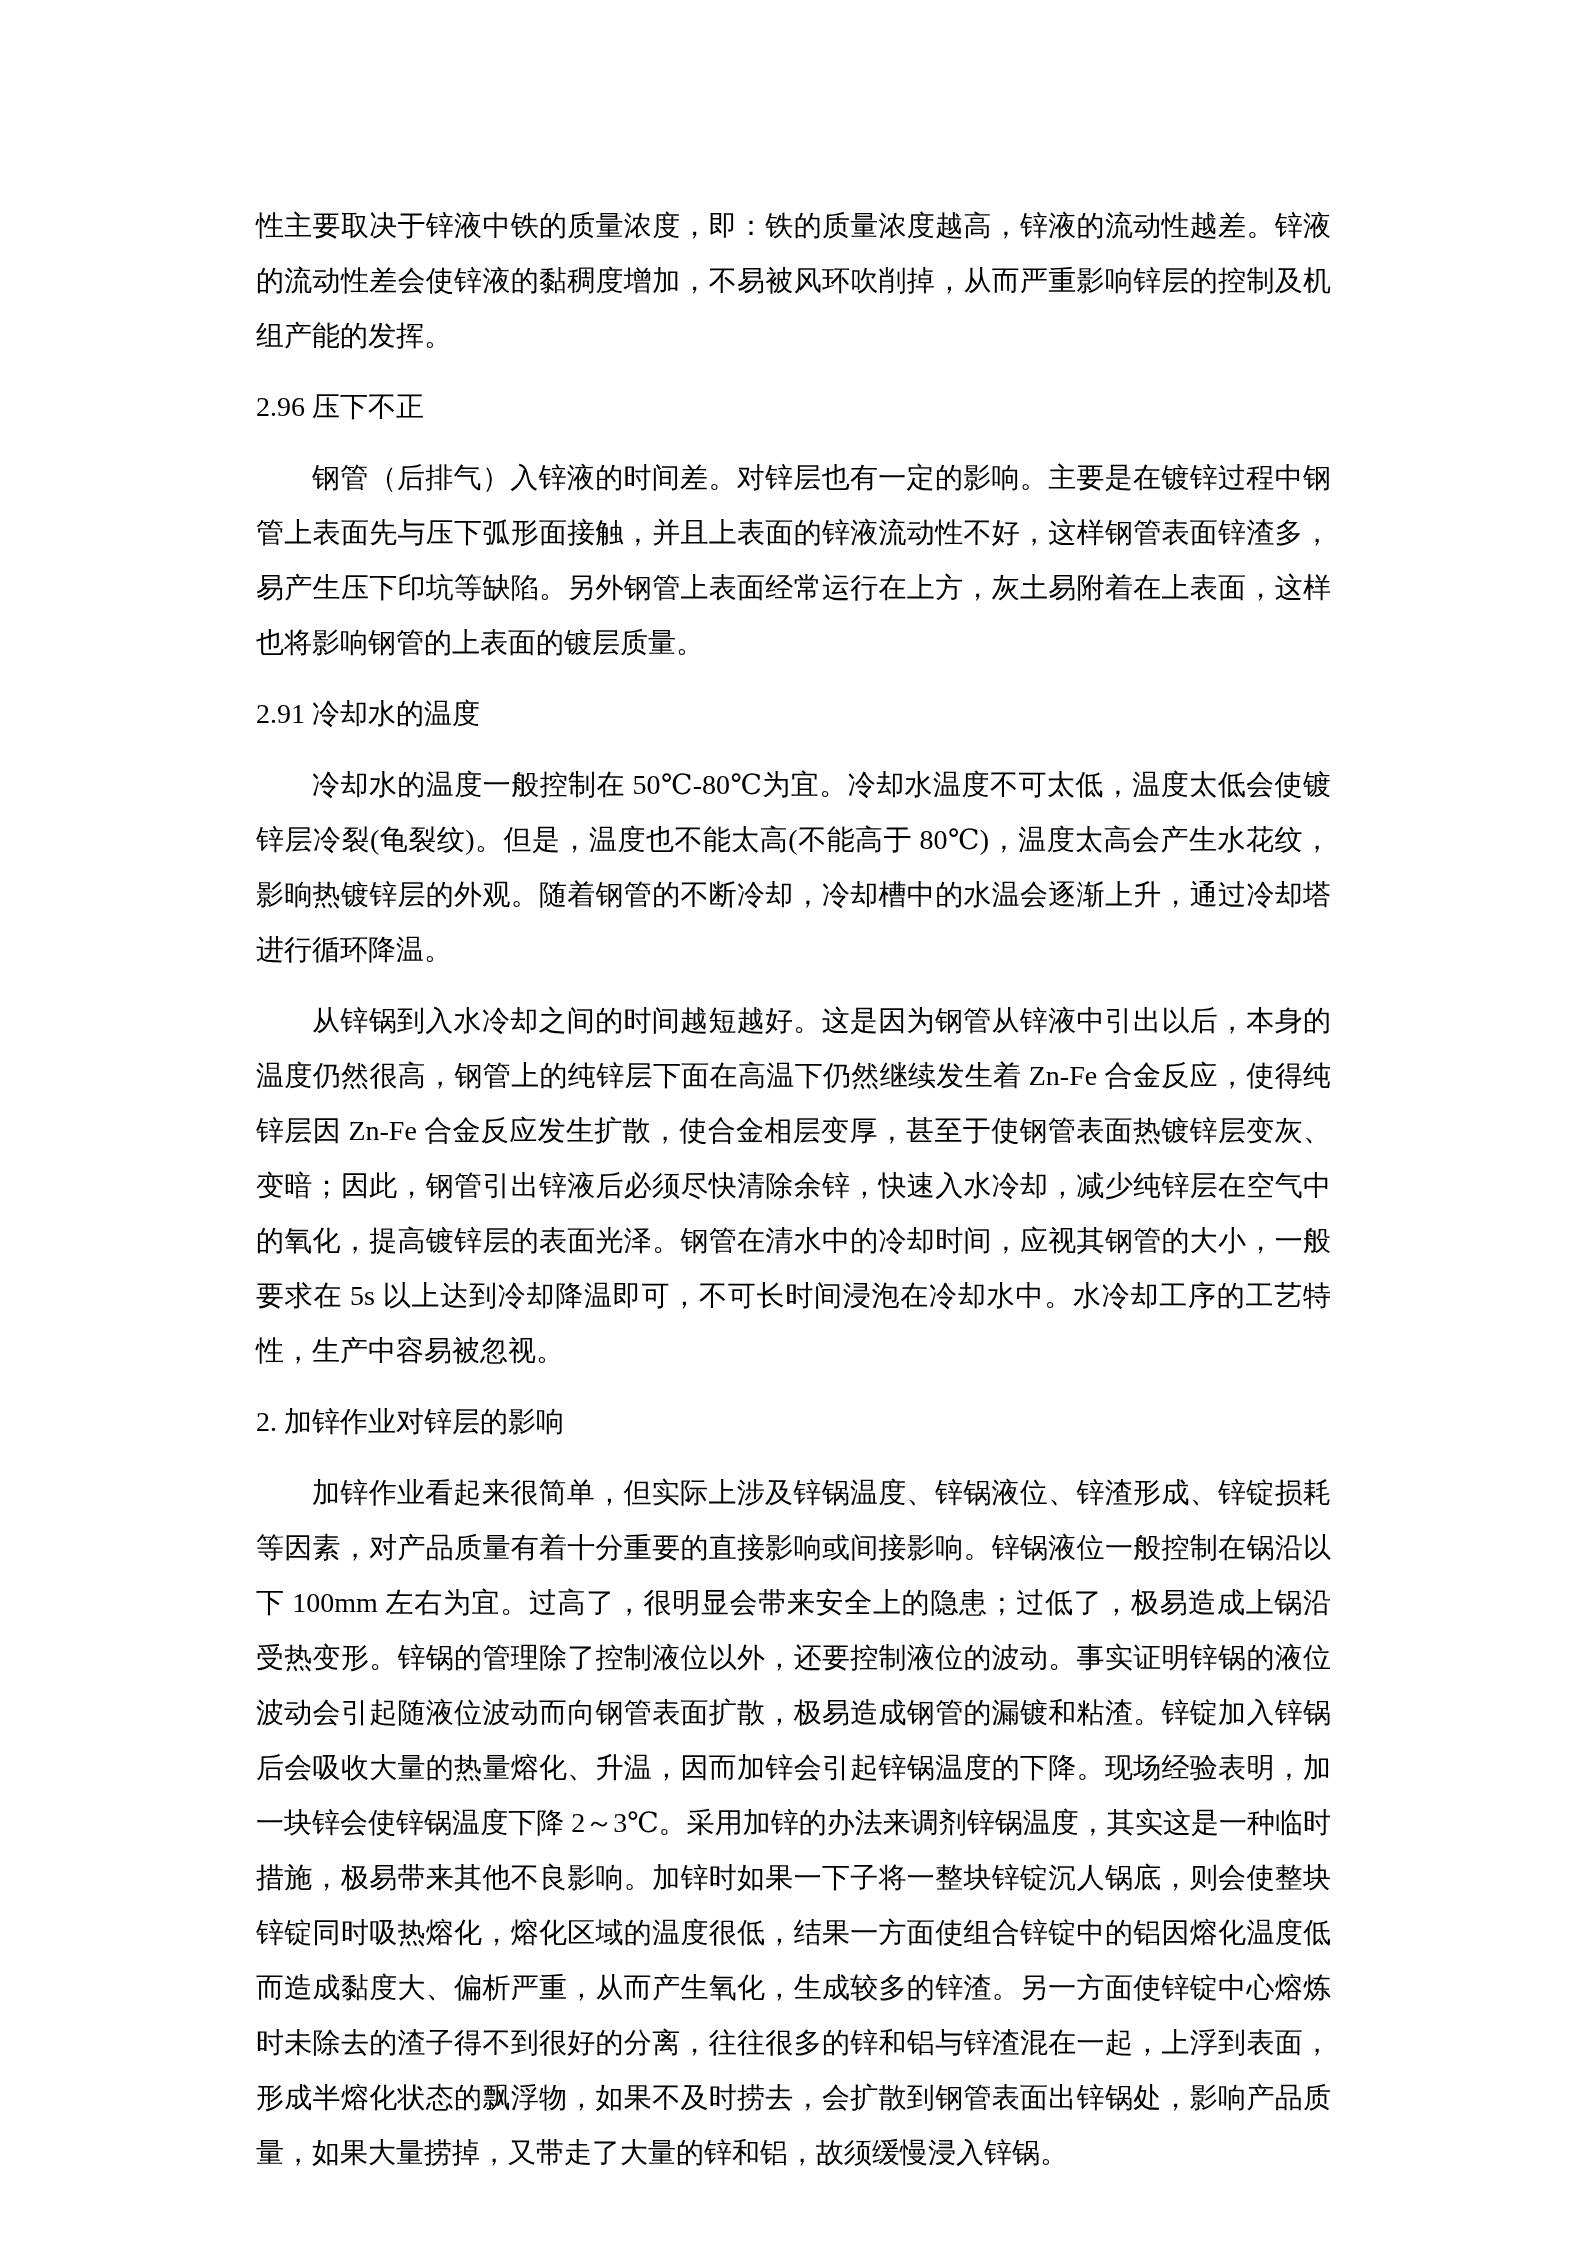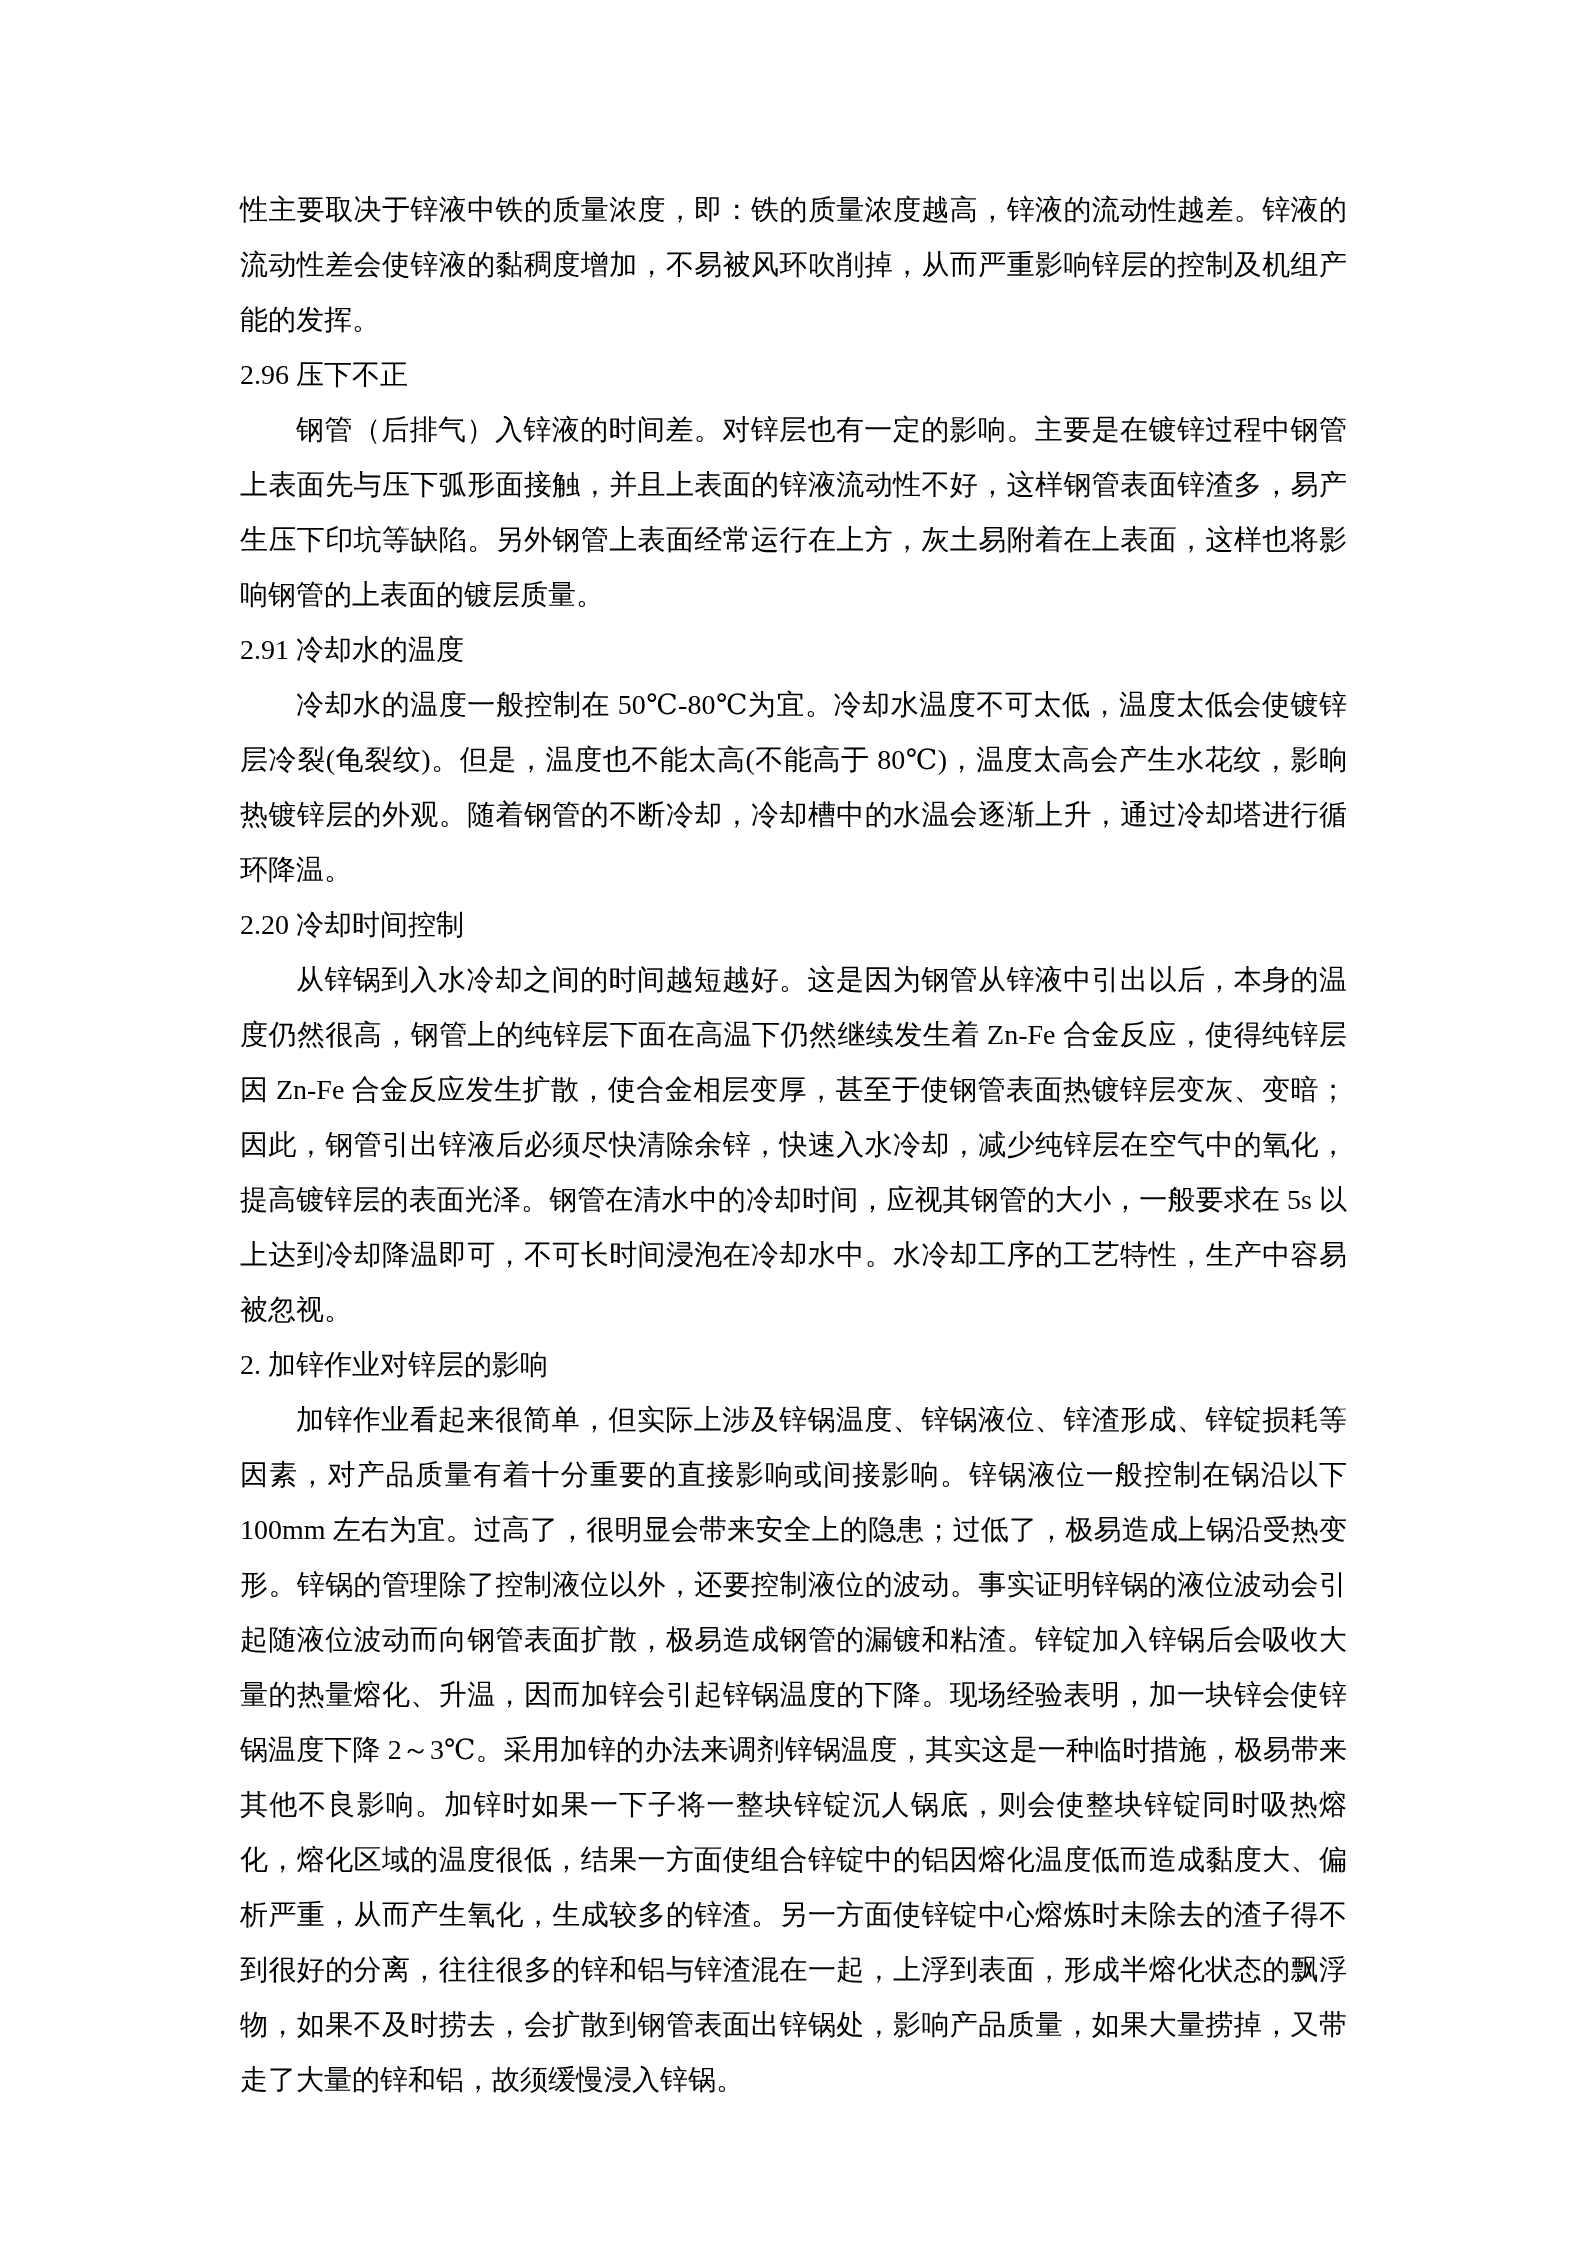--- a/index.html
+++ b/index.html
@@ -19,21 +19,21 @@
     position: absolute;
     top: 182px;
     left: 240px;
     width: 1107px;
     color: #000000;
     font-family: "Liberation Serif", "DejaVu Serif", serif;
     font-size: 28px;
     line-height: 55px;
   }
   .content p {
-    margin: 0;
+    margin: 16px;
     padding: 0;
     text-align: justify;
   }
   .content p.indent {
     text-indent: 2em;
   }
   .content p.heading {
     text-align: left;
     font-weight: normal;
   }
@@ -41,18 +41,17 @@
 </head>
 <body>
 
 <div class="page">
   <div class="content">
       <p class="body">性主要取决于锌液中铁的质量浓度，即：铁的质量浓度越高，锌液的流动性越差。锌液的流动性差会使锌液的黏稠度增加，不易被风环吹削掉，从而严重影响锌层的控制及机组产能的发挥。</p>
       <p class="heading">2.96 压下不正</p>
       <p class="body indent">钢管（后排气）入锌液的时间差。对锌层也有一定的影响。主要是在镀锌过程中钢管上表面先与压下弧形面接触，并且上表面的锌液流动性不好，这样钢管表面锌渣多，易产生压下印坑等缺陷。另外钢管上表面经常运行在上方，灰土易附着在上表面，这样也将影响钢管的上表面的镀层质量。</p>
       <p class="heading">2.91 冷却水的温度</p>
       <p class="body indent">冷却水的温度一般控制在 50℃-80℃为宜。冷却水温度不可太低，温度太低会使镀锌层冷裂(龟裂纹)。但是，温度也不能太高(不能高于 80℃)，温度太高会产生水花纹，影晌热镀锌层的外观。随着钢管的不断冷却，冷却槽中的水温会逐渐上升，通过冷却塔进行循环降温。</p>
-      <p class="heading">2.20 冷却时间控制</p>
       <p class="body indent">从锌锅到入水冷却之间的时间越短越好。这是因为钢管从锌液中引出以后，本身的温度仍然很高，钢管上的纯锌层下面在高温下仍然继续发生着 Zn-Fe 合金反应，使得纯锌层因 Zn-Fe 合金反应发生扩散，使合金相层变厚，甚至于使钢管表面热镀锌层变灰、变暗；因此，钢管引出锌液后必须尽快清除余锌，快速入水冷却，减少纯锌层在空气中的氧化，提高镀锌层的表面光泽。钢管在清水中的冷却时间，应视其钢管的大小，一般要求在 5s 以上达到冷却降温即可，不可长时间浸泡在冷却水中。水冷却工序的工艺特性，生产中容易被忽视。</p>
       <p class="heading">2.  加锌作业对锌层的影响</p>
       <p class="body indent">加锌作业看起来很简单，但实际上涉及锌锅温度、锌锅液位、锌渣形成、锌锭损耗等因素，对产品质量有着十分重要的直接影响或间接影响。锌锅液位一般控制在锅沿以下 100mm 左右为宜。过高了，很明显会带来安全上的隐患；过低了，极易造成上锅沿受热变形。锌锅的管理除了控制液位以外，还要控制液位的波动。事实证明锌锅的液位波动会引起随液位波动而向钢管表面扩散，极易造成钢管的漏镀和粘渣。锌锭加入锌锅后会吸收大量的热量熔化、升温，因而加锌会引起锌锅温度的下降。现场经验表明，加一块锌会使锌锅温度下降 2～3℃。采用加锌的办法来调剂锌锅温度，其实这是一种临时措施，极易带来其他不良影响。加锌时如果一下子将一整块锌锭沉人锅底，则会使整块锌锭同时吸热熔化，熔化区域的温度很低，结果一方面使组合锌锭中的铝因熔化温度低而造成黏度大、偏析严重，从而产生氧化，生成较多的锌渣。另一方面使锌锭中心熔炼时未除去的渣子得不到很好的分离，往往很多的锌和铝与锌渣混在一起，上浮到表面，形成半熔化状态的飘浮物，如果不及时捞去，会扩散到钢管表面出锌锅处，影响产品质量，如果大量捞掉，又带走了大量的锌和铝，故须缓慢浸入锌锅。</p>
     </div>
 </div>
 
 </body></html>

